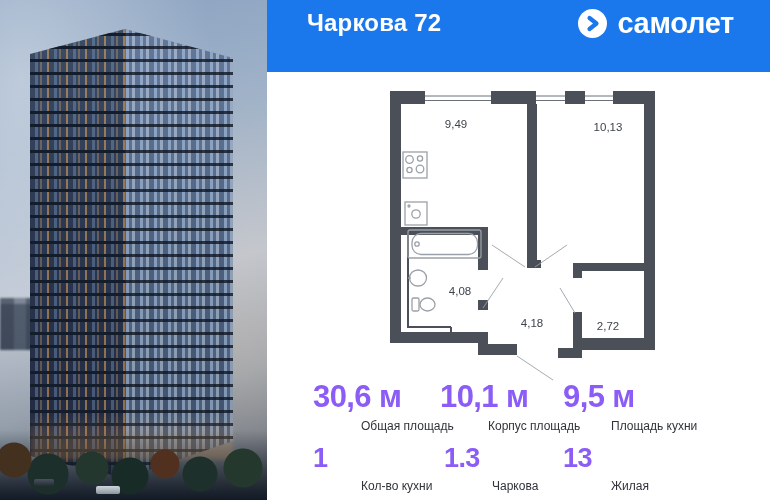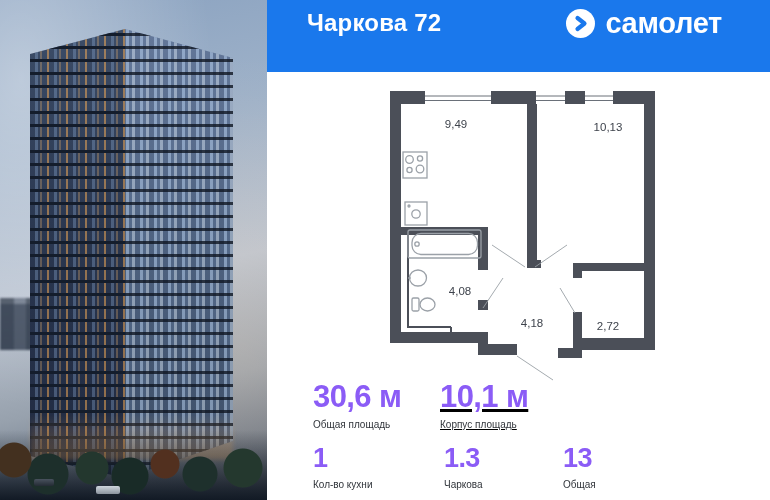--- a/index.html
+++ b/index.html
@@ -59,38 +59,38 @@
       linear-gradient(180deg, transparent 0 14px, rgba(20,28,38,0.45) 46px, #121a25 100%);
   }
   .car{position:absolute;border-radius:2px;}
   .car.c1{left:96px;bottom:6px;width:24px;height:8px;background:linear-gradient(180deg,#cfd6dd,#8b939d);}
   .car.c2{left:34px;bottom:14px;width:20px;height:7px;background:linear-gradient(180deg,#49525e,#242b34);}
 
   
   .header{
     position:absolute;left:267px;top:0;width:503px;height:72px;
     background:#1a78ec;display:flex;align-items:center;
-    padding:0 48px 26px 40px;
+    padding:0 36px 26px 40px;
   }
   .title{color:#ffffff;font-size:24px;font-weight:bold;letter-spacing:0.2px;white-space:nowrap;}
   .logo{margin-left:auto;display:flex;align-items:center;gap:10px;}
   .logo-text{color:#ffffff;font-size:29px;font-weight:bold;letter-spacing:-0.3px;}
 
   
   .plan{position:absolute;left:388px;top:88px;width:270px;height:300px;}
   .plan text{
     font-family:"Liberation Sans",sans-serif;font-size:11.5px;fill:#3e434c;
   }
 
   
   .stat{position:absolute;}
   .stat .v{font-weight:bold;color:#8b5cf6;font-size:31px;line-height:1;letter-spacing:-0.6px;white-space:nowrap;}
-  .stat .l{margin-top:7px;font-size:10px;color:#30343a;white-space:nowrap;}
+  .stat .l{margin-top:7px;font-size:12px;color:#30343a;white-space:nowrap;margin-left:48px;}
   .stat.small .v{font-size:27px;}
-  .s1{left:313px;top:381px;} .s2{left:440px;top:381px;text-decoration:underline;} .s3{left:563px;top:381px;}
+  .s1{left:313px;top:381px;} .s2{left:440px;top:381px;} .s3{left:563px;top:381px;}
   .s4{left:313px;top:445px;} .s5{left:444px;top:445px;} .s6{left:563px;top:445px;}
 </style>
 </head>
 <body>
 
 <div class="card">
 
   <div class="photo">
     <div class="skyline"></div>
     <div class="tower">
@@ -199,26 +199,30 @@
   </svg>
 
   <div class="stat s1">
     <div class="v">30,6 м</div>
     <div class="l">Общая площадь</div>
   </div>
   <div class="stat s2">
     <div class="v">10,1 м</div>
     <div class="l">Корпус площадь</div>
   </div>
+  <div class="stat s3">
+    <div class="v">9,5 м</div>
+    <div class="l">Площадь кухни</div>
+  </div>
   <div class="stat small s4">
     <div class="v">1</div>
     <div class="l">Кол-во кухни</div>
   </div>
   <div class="stat small s5">
     <div class="v">1.3</div>
     <div class="l">Чаркова</div>
   </div>
   <div class="stat small s6">
     <div class="v">13</div>
-    <div class="l">Общая</div>
+    <div class="l">Жилая</div>
   </div>
 
 </div>
 
 </body></html>

